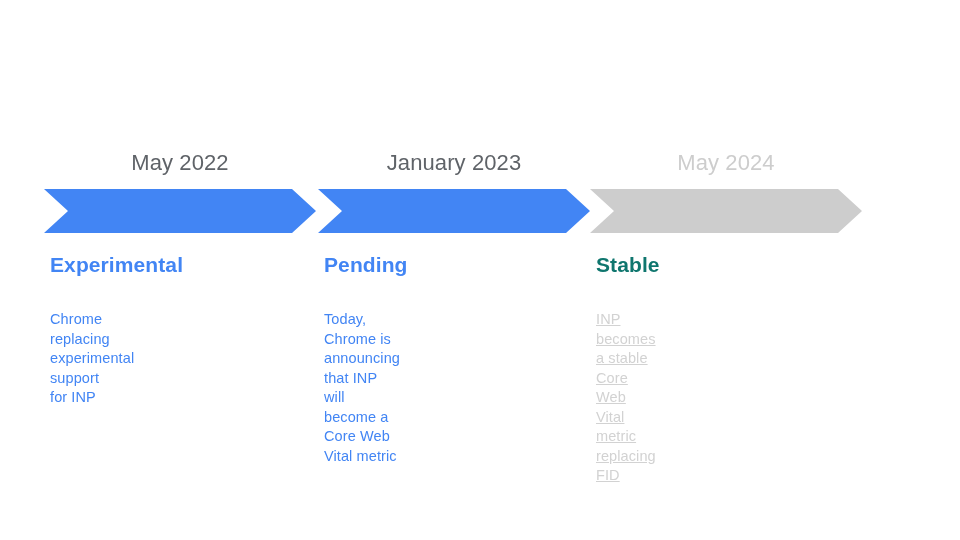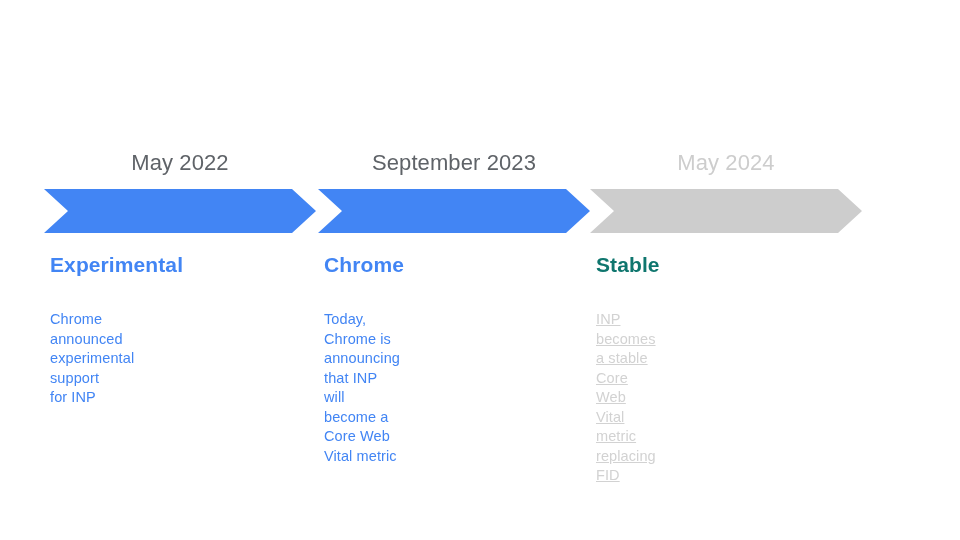--- a/index.html
+++ b/index.html
@@ -97,35 +97,35 @@
     <div class="date-label">May 2022</div>
 
     <div class="arrow-wrap">
       <svg class="arrow-svg" viewBox="0 0 272 44" preserveAspectRatio="none">
         <polygon points="0,0 248,0 272,22 248,44 0,44 24,22" fill="#4285f4"></polygon>
       </svg>
     </div>
 
     <div class="seg-title">Experimental</div>
 
-    <div class="seg-body">Chrome announced
+    <div class="seg-body">Chrome replacing
 experimental support
 for INP</div>
   </div>
 
   <div class="segment seg-active" id="segment-1">
-    <div class="date-label">September 2023</div>
+    <div class="date-label">January 2023</div>
 
     <div class="arrow-wrap">
       <svg class="arrow-svg" viewBox="0 0 272 44" preserveAspectRatio="none">
         <polygon points="0,0 248,0 272,22 248,44 0,44 24,22" fill="#4285f4"></polygon>
       </svg>
     </div>
 
-    <div class="seg-title">Chrome</div>
+    <div class="seg-title">Pending</div>
 
     <div class="seg-body">Today, Chrome is announcing
 that INP will become a
 Core Web Vital metric</div>
   </div>
 
   <div class="segment seg-future" id="segment-2">
     <div class="date-label">May 2024</div>
 
     <div class="arrow-wrap">

